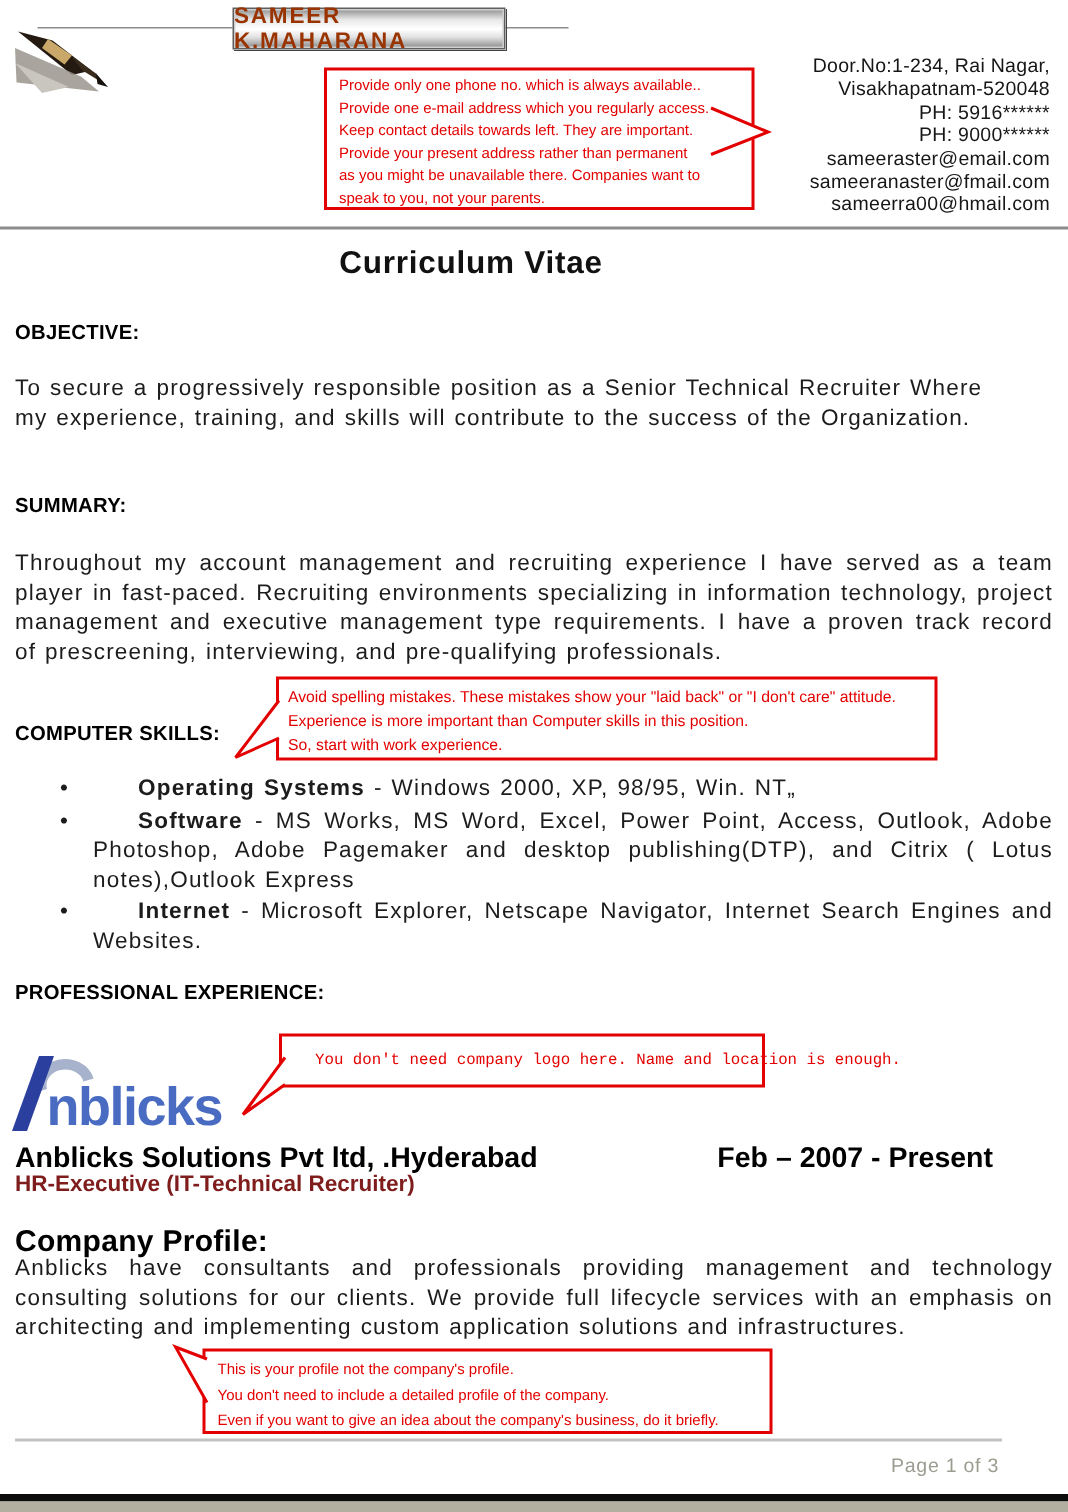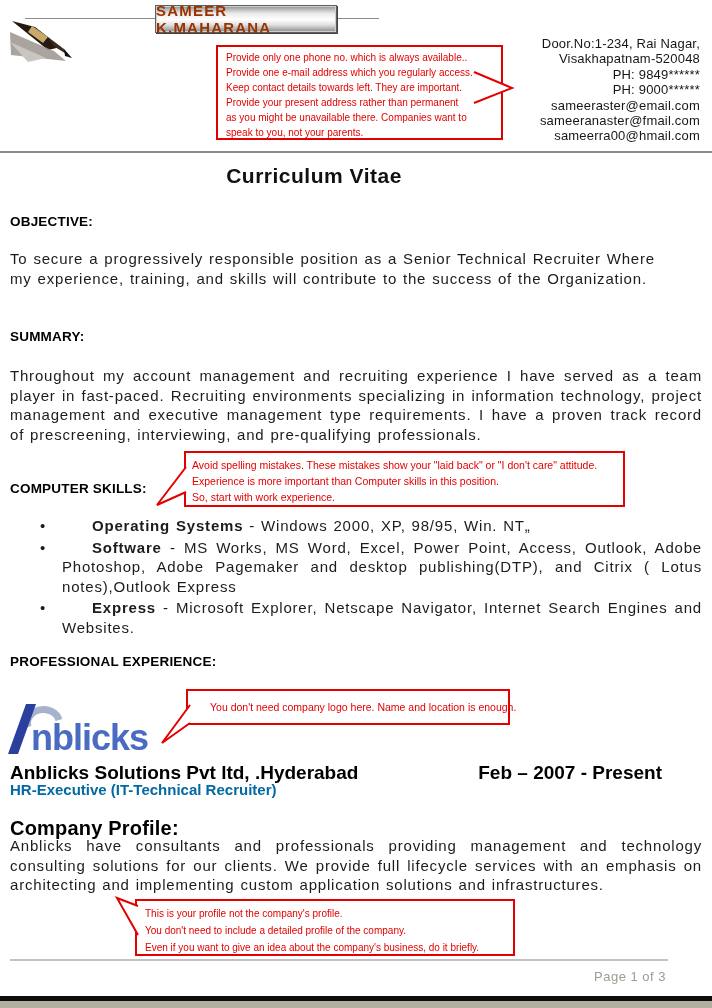--- a/index.html
+++ b/index.html
@@ -25,21 +25,21 @@
   }
   .top-rule{position:absolute;left:0;top:151px;width:712px;height:2px;background:#8c8c8c;}
   
   .callout{
     position:absolute;background:#ffffff;border:2px solid #e30000;color:#e30000;
     font-family:"Liberation Sans", sans-serif;box-sizing:border-box;
   }
   .callout div{white-space:nowrap;}
   .callout-contact{left:188px;top:45px;width:287px;height:95px;padding:4px 6px 0 8px;font-size:10px;line-height:14.9px;margin-left:28px;}
   .callout-skills{left:184px;top:451px;width:441px;height:56px;padding:4px 4px 0 6px;font-size:10.5px;line-height:16px;}
-  .callout-logo{left:186px;top:689px;width:324px;height:36px;padding:9px 4px 0 22px;font-size:10.5px;line-height:14px;}
+  .callout-logo{left:186px;top:689px;width:324px;height:36px;padding:9px 4px 0 22px;font-size:10.5px;line-height:14px;font-family:Liberation Mono, monospace;}
   .callout-profile{left:135px;top:899px;width:380px;height:57px;padding:4px 4px 0 8px;font-size:10px;line-height:17px;}
   .pointer{position:absolute;}
   .pointer path{fill:#ffffff;stroke:#e30000;stroke-width:2;stroke-linejoin:miter;}
   
   .doc-title{position:absolute;left:0;top:164px;width:628px;text-align:center;
     font-size:21px;font-weight:bold;letter-spacing:0.5px;color:#111;}
   .h-sec{position:absolute;left:10px;font-size:13.5px;font-weight:bold;letter-spacing:0.2px;color:#000;}
   .h-objective{top:214px;} .h-summary{top:329px;} .h-skills{top:481px;}
   .h-experience{top:654px;} .h-profile{top:817px;font-size:20px;}
   .para{position:absolute;left:10px;width:692px;font-size:15px;letter-spacing:0.8px;
@@ -51,21 +51,21 @@
   .bullet{position:relative;padding-left:52px;font-size:15px;letter-spacing:0.8px;word-spacing:1px;
     line-height:19.5px;text-align:justify;margin-bottom:2px;color:#1c1c1c;}
   .bullet .marker{position:absolute;left:30px;top:0;}
   .bullet .term{font-weight:bold;margin-left:30px;}
   
   .anblicks-logo{position:absolute;left:8px;top:700px;width:142px;height:58px;}
   .company-row{position:absolute;left:10px;top:762px;width:692px;height:18px;
     font-size:19px;font-weight:bold;color:#000;}
   .company-name{position:absolute;left:0;top:0;}
   .date-range{position:absolute;right:40px;top:0;}
-  .role-line{position:absolute;left:10px;top:781px;font-size:15px;font-weight:bold;color:#0369a1;}
+  .role-line{position:absolute;left:10px;top:781px;font-size:15px;font-weight:bold;color:#7f1d1d;}
   
   .footer-rule{position:absolute;left:10px;top:959px;width:658px;height:2px;background:#c2c2c2;}
   .page-number{position:absolute;right:46px;top:969px;font-size:13px;letter-spacing:0.5px;color:#9c9c90;}
   .bottom-black{position:absolute;left:0;top:996px;width:712px;height:5px;background:#0d0d0d;}
   .bottom-gray{position:absolute;left:0;top:1001px;width:712px;height:7px;background:#b2afa1;}
 </style>
 </head>
 <body>
 
 <div class="page">
@@ -81,21 +81,21 @@
 
   <div class="banner-line left"></div>
   <div class="banner-line right"></div>
   <div class="name-banner">
     <span>SAMEER K.MAHARANA</span>
   </div>
 
   <div class="address">
     <div>Door.No:1-234, Rai Nagar,</div>
     <div>Visakhapatnam-520048</div>
-    <div>PH: 9849******</div>
+    <div>PH: 5916******</div>
     <div>PH: 9000******</div>
     <div>sameeraster@email.com</div>
     <div>sameeranaster@fmail.com</div>
     <div>sameerra00@hmail.com</div>
   </div>
 
   <div class="callout callout-contact">
     <div>Provide only one phone no. which is always available..</div>
     <div>Provide one e-mail address which you regularly access.</div>
     <div>Keep contact details towards left. They are important.</div>
@@ -131,21 +131,21 @@
     <div class="bullet">
       <span class="marker">•</span>
       <span class="term">Operating Systems</span><span> - Windows 2000, XP, 98/95, Win. NT„</span>
     </div>
     <div class="bullet">
       <span class="marker">•</span>
       <span class="term">Software</span><span> - MS Works, MS Word, Excel, Power Point, Access, Outlook, Adobe Photoshop, Adobe Pagemaker and desktop publishing(DTP), and Citrix ( Lotus notes),Outlook Express</span>
     </div>
     <div class="bullet">
       <span class="marker">•</span>
-      <span class="term">Express</span><span> - Microsoft Explorer, Netscape Navigator, Internet Search Engines and Websites.</span>
+      <span class="term">Internet</span><span> - Microsoft Explorer, Netscape Navigator, Internet Search Engines and Websites.</span>
     </div>
   </div>
 
   <div class="h-sec h-experience">PROFESSIONAL EXPERIENCE:</div>
 
   <div class="callout callout-logo">
     <div>You don't need company logo here. Name and location is enough.</div>
   </div>
   <svg class="pointer" style="left:156px;top:701px;" width="38" height="48" viewBox="0 0 38 48">
     <path d="M34,4 L6,42 L34,22"></path>

